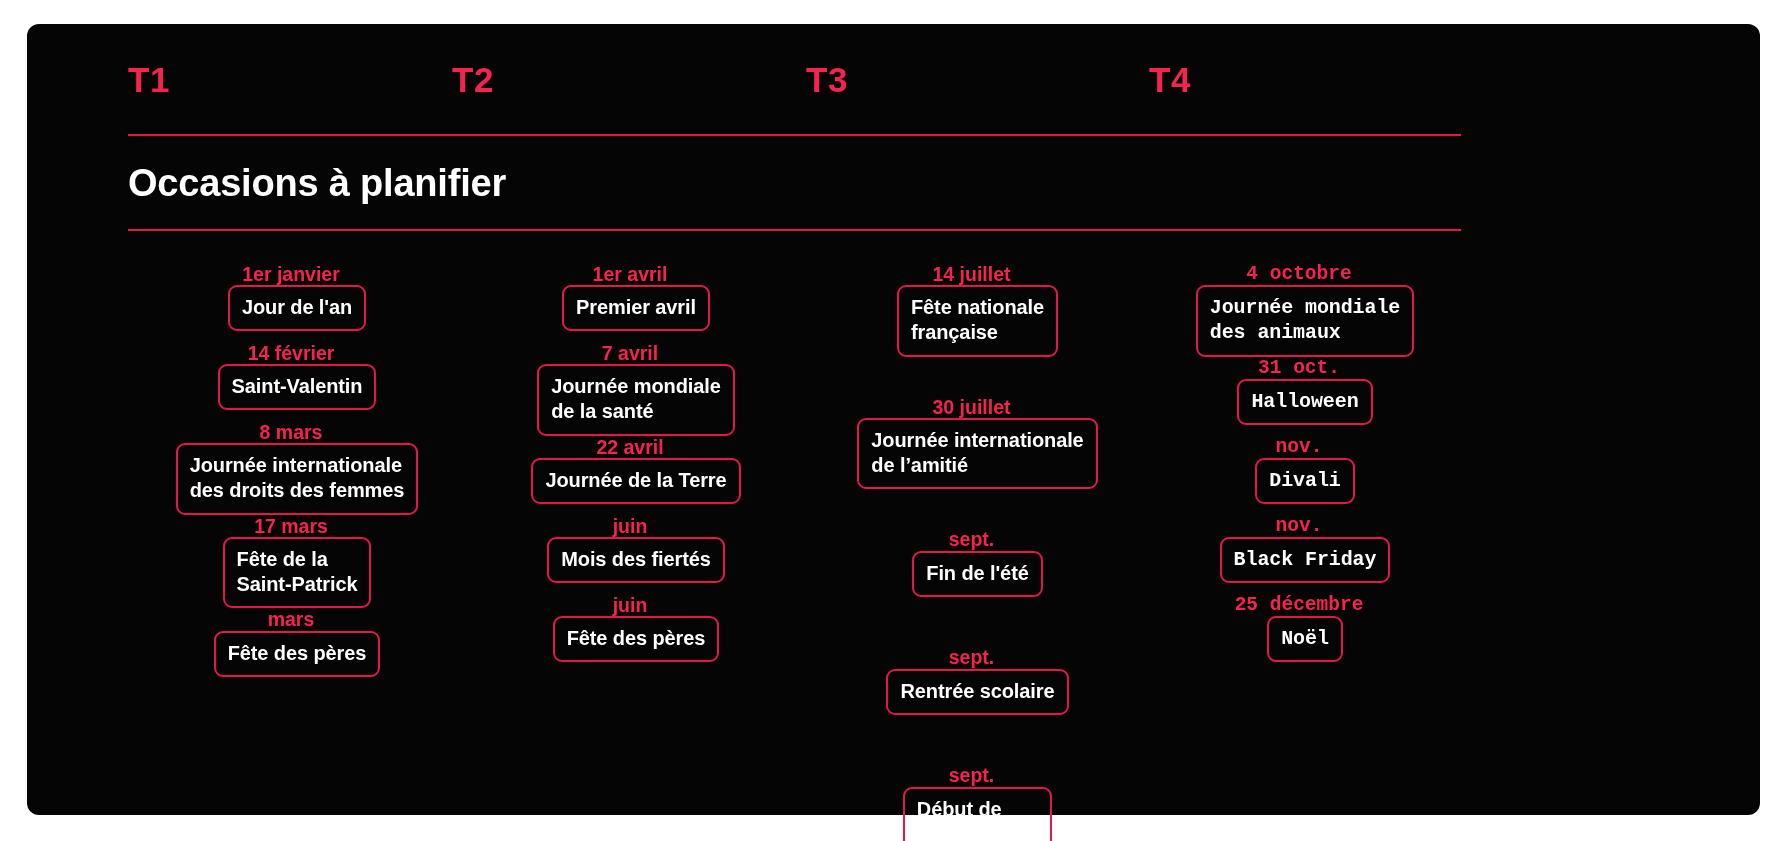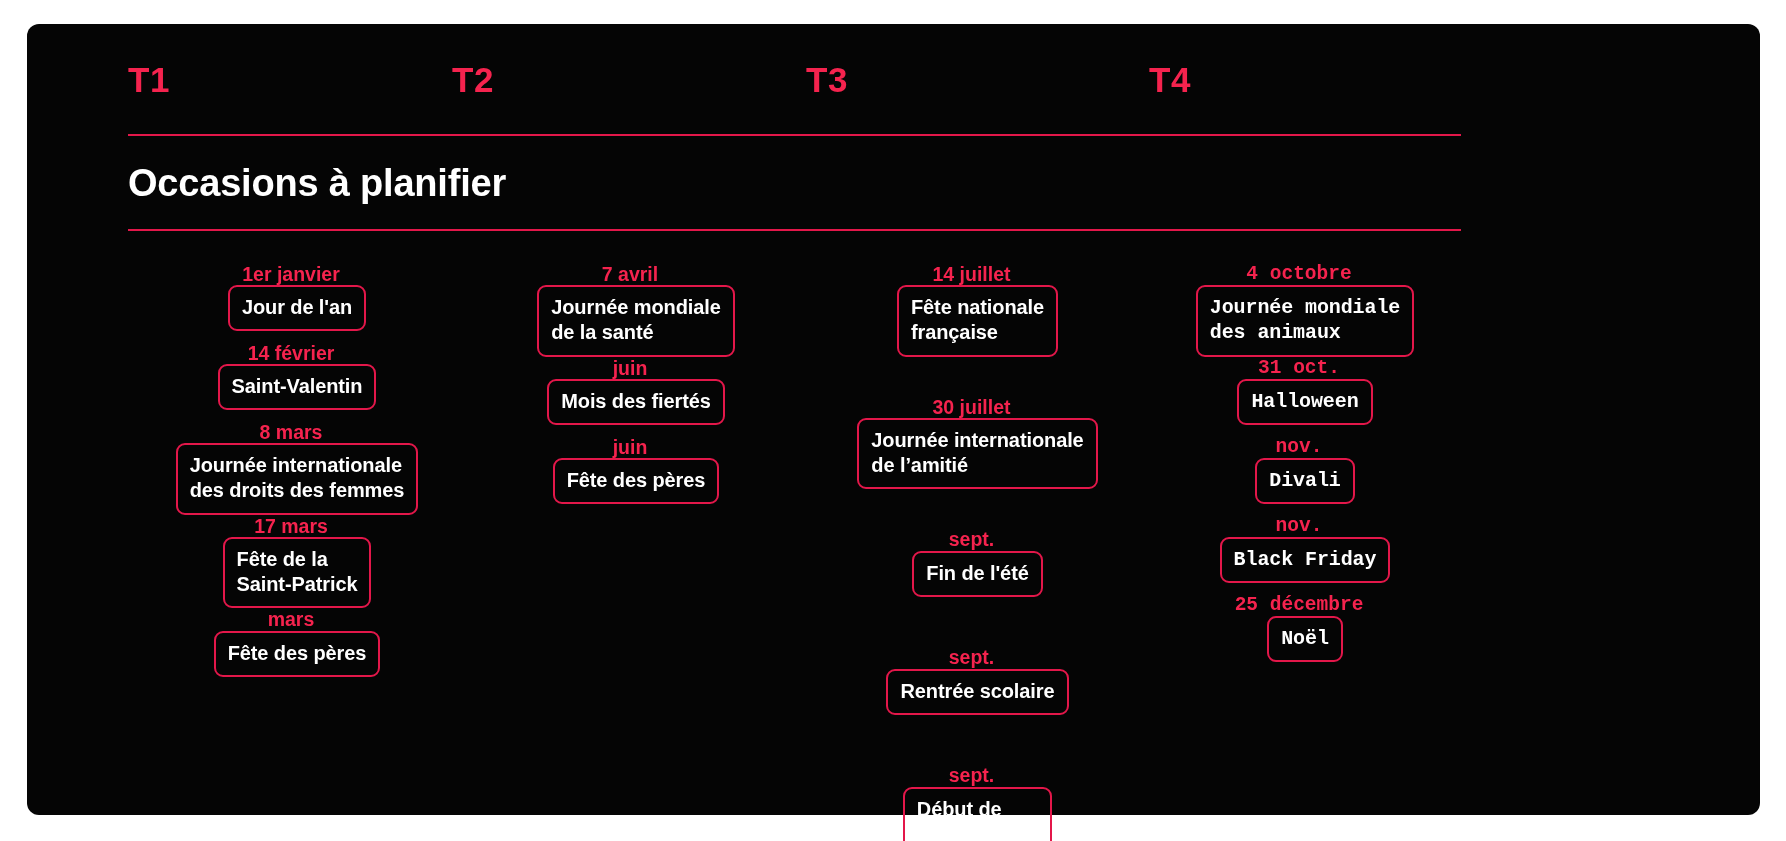--- a/index.html
+++ b/index.html
@@ -155,25 +155,33 @@
 Saint-Patrick</div>
         </div>
         <div class="row">
           <div class="date">mars</div>
           <div class="chip">Fête des pères</div>
         </div>
       </div>
 
       <div class="column col-1">
         <div class="row">
+          <div class="date">1er avril</div>
+          <div class="chip">Premier avril</div>
+        </div>
+        <div class="row">
           <div class="date">7 avril</div>
           <div class="chip">Journée mondiale
 de la santé</div>
         </div>
         <div class="row">
+          <div class="date">22 avril</div>
+          <div class="chip">Journée de la Terre</div>
+        </div>
+        <div class="row">
           <div class="date">juin</div>
           <div class="chip">Mois des fiertés</div>
         </div>
         <div class="row">
           <div class="date">juin</div>
           <div class="chip">Fête des pères</div>
         </div>
       </div>
 
       <div class="column col-2">

